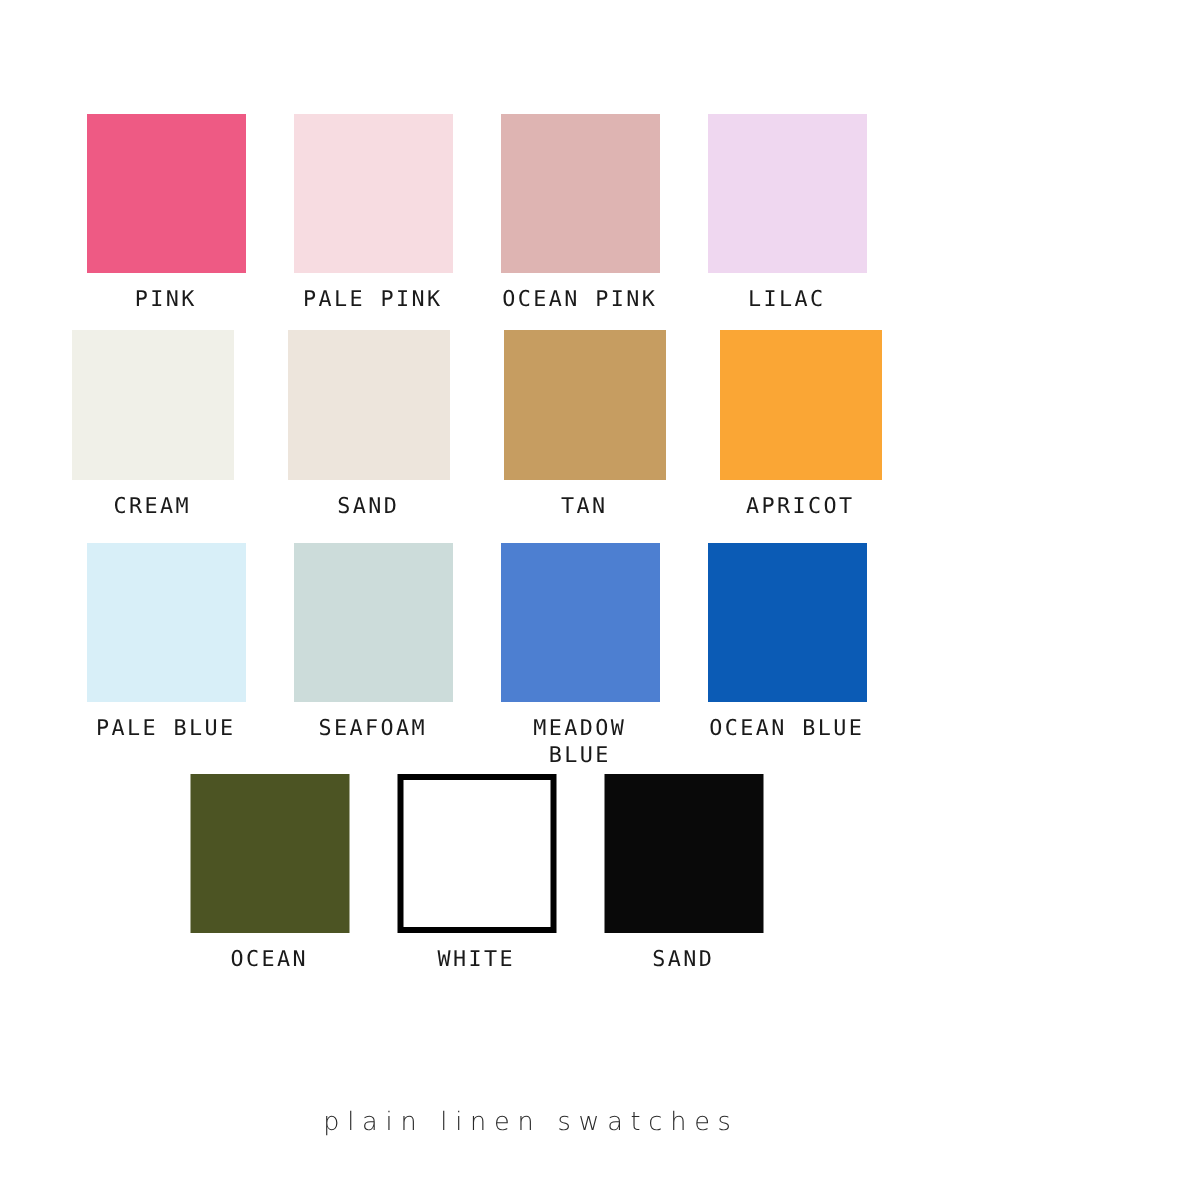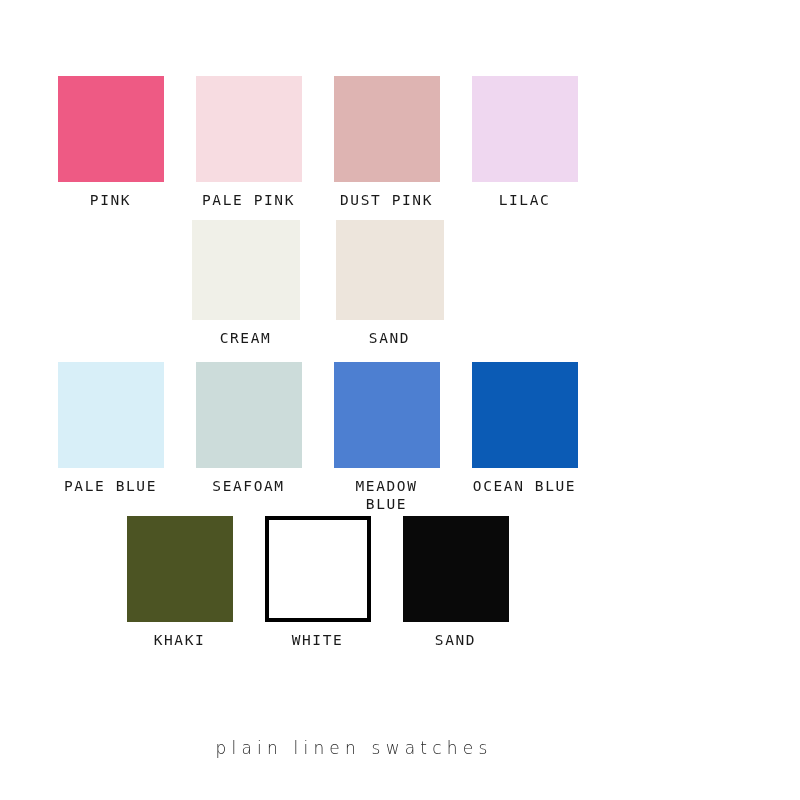--- a/index.html
+++ b/index.html
@@ -96,35 +96,43 @@
         <div class="swatch-cell">
           <span class="chip" title="#EE5A84" style="width: 106px; height: 106px; background: rgb(238, 90, 132);"></span>
           <div class="chip-label">PINK</div>
         </div>
         <div class="swatch-cell">
           <span class="chip" title="#F7DCE1" style="width: 106px; height: 106px; background: rgb(247, 220, 225);"></span>
           <div class="chip-label">PALE PINK</div>
         </div>
         <div class="swatch-cell">
           <span class="chip" title="#DEB4B2" style="width: 106px; height: 106px; background: rgb(222, 180, 178);"></span>
-          <div class="chip-label">DUST PINK</div>
+          <div class="chip-label">OCEAN PINK</div>
         </div>
         <div class="swatch-cell">
           <span class="chip" title="#EFD7F0" style="width: 106px; height: 106px; background: rgb(239, 215, 240);"></span>
           <div class="chip-label">LILAC</div>
         </div>
       </div>
       <div class="swatch-row" style="top: 220px; gap: 36px;">
         <div class="swatch-cell">
           <span class="chip" title="#F0F0E8" style="width: 108px; height: 100px; background: rgb(240, 240, 232);"></span>
           <div class="chip-label">CREAM</div>
         </div>
         <div class="swatch-cell">
           <span class="chip" title="#EDE5DC" style="width: 108px; height: 100px; background: rgb(237, 229, 220);"></span>
           <div class="chip-label">SAND</div>
+        </div>
+        <div class="swatch-cell">
+          <span class="chip" title="#C69D61" style="width: 108px; height: 100px; background: rgb(198, 157, 97);"></span>
+          <div class="chip-label">TAN</div>
+        </div>
+        <div class="swatch-cell">
+          <span class="chip" title="#FAA635" style="width: 108px; height: 100px; background: rgb(250, 166, 53);"></span>
+          <div class="chip-label">APRICOT</div>
         </div>
       </div>
       <div class="swatch-row" style="top: 362px; gap: 32px;">
         <div class="swatch-cell">
           <span class="chip" title="#D8EFF8" style="width: 106px; height: 106px; background: rgb(216, 239, 248);"></span>
           <div class="chip-label">PALE BLUE</div>
         </div>
         <div class="swatch-cell">
           <span class="chip" title="#CCDCDA" style="width: 106px; height: 106px; background: rgb(204, 220, 218);"></span>
           <div class="chip-label">SEAFOAM</div>
@@ -135,21 +143,21 @@
 BLUE</div>
         </div>
         <div class="swatch-cell">
           <span class="chip" title="#0B5BB5" style="width: 106px; height: 106px; background: rgb(11, 91, 181);"></span>
           <div class="chip-label">OCEAN BLUE</div>
         </div>
       </div>
       <div class="swatch-row" style="top: 516px; gap: 32px;">
         <div class="swatch-cell">
           <span class="chip" title="#4C5423" style="width: 106px; height: 106px; background: rgb(76, 84, 35);"></span>
-          <div class="chip-label">KHAKI</div>
+          <div class="chip-label">OCEAN</div>
         </div>
         <div class="swatch-cell">
           <span class="chip bordered" title="#FFFFFF" style="width: 106px; height: 106px; background: rgb(255, 255, 255); border-color: rgb(0, 0, 0);"></span>
           <div class="chip-label">WHITE</div>
         </div>
         <div class="swatch-cell">
           <span class="chip" title="#090909" style="width: 106px; height: 106px; background: rgb(9, 9, 9);"></span>
           <div class="chip-label">SAND</div>
         </div>
       </div>

